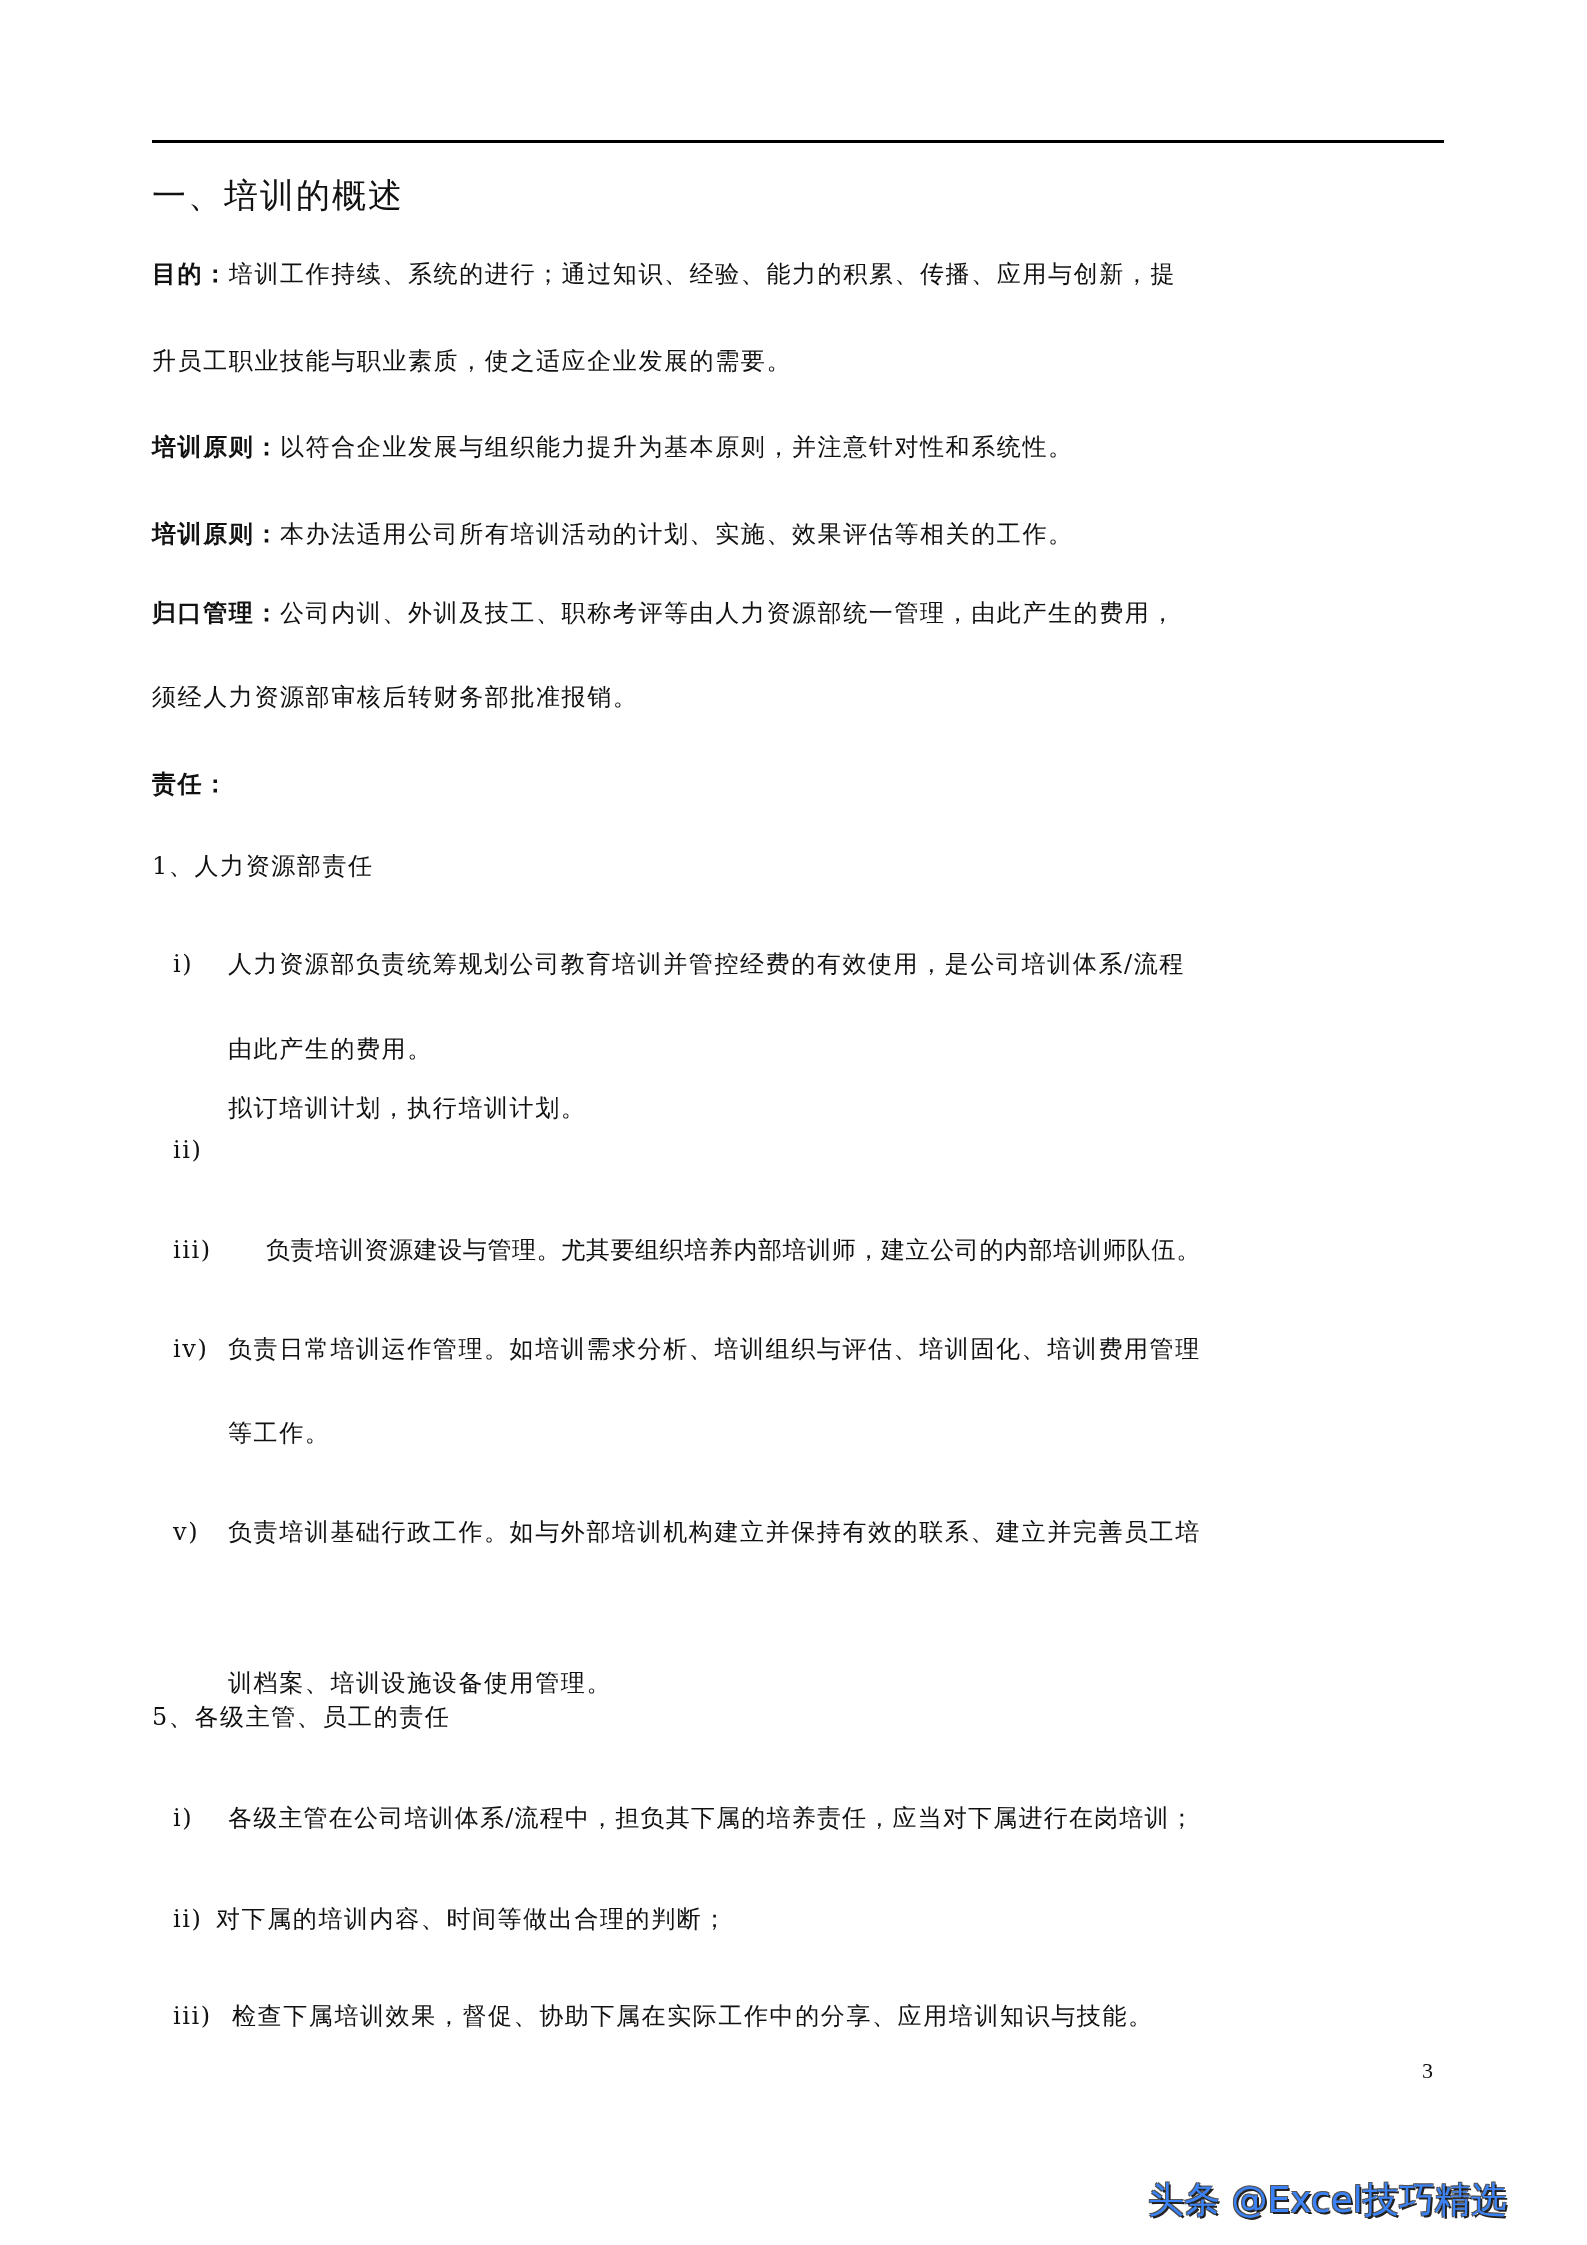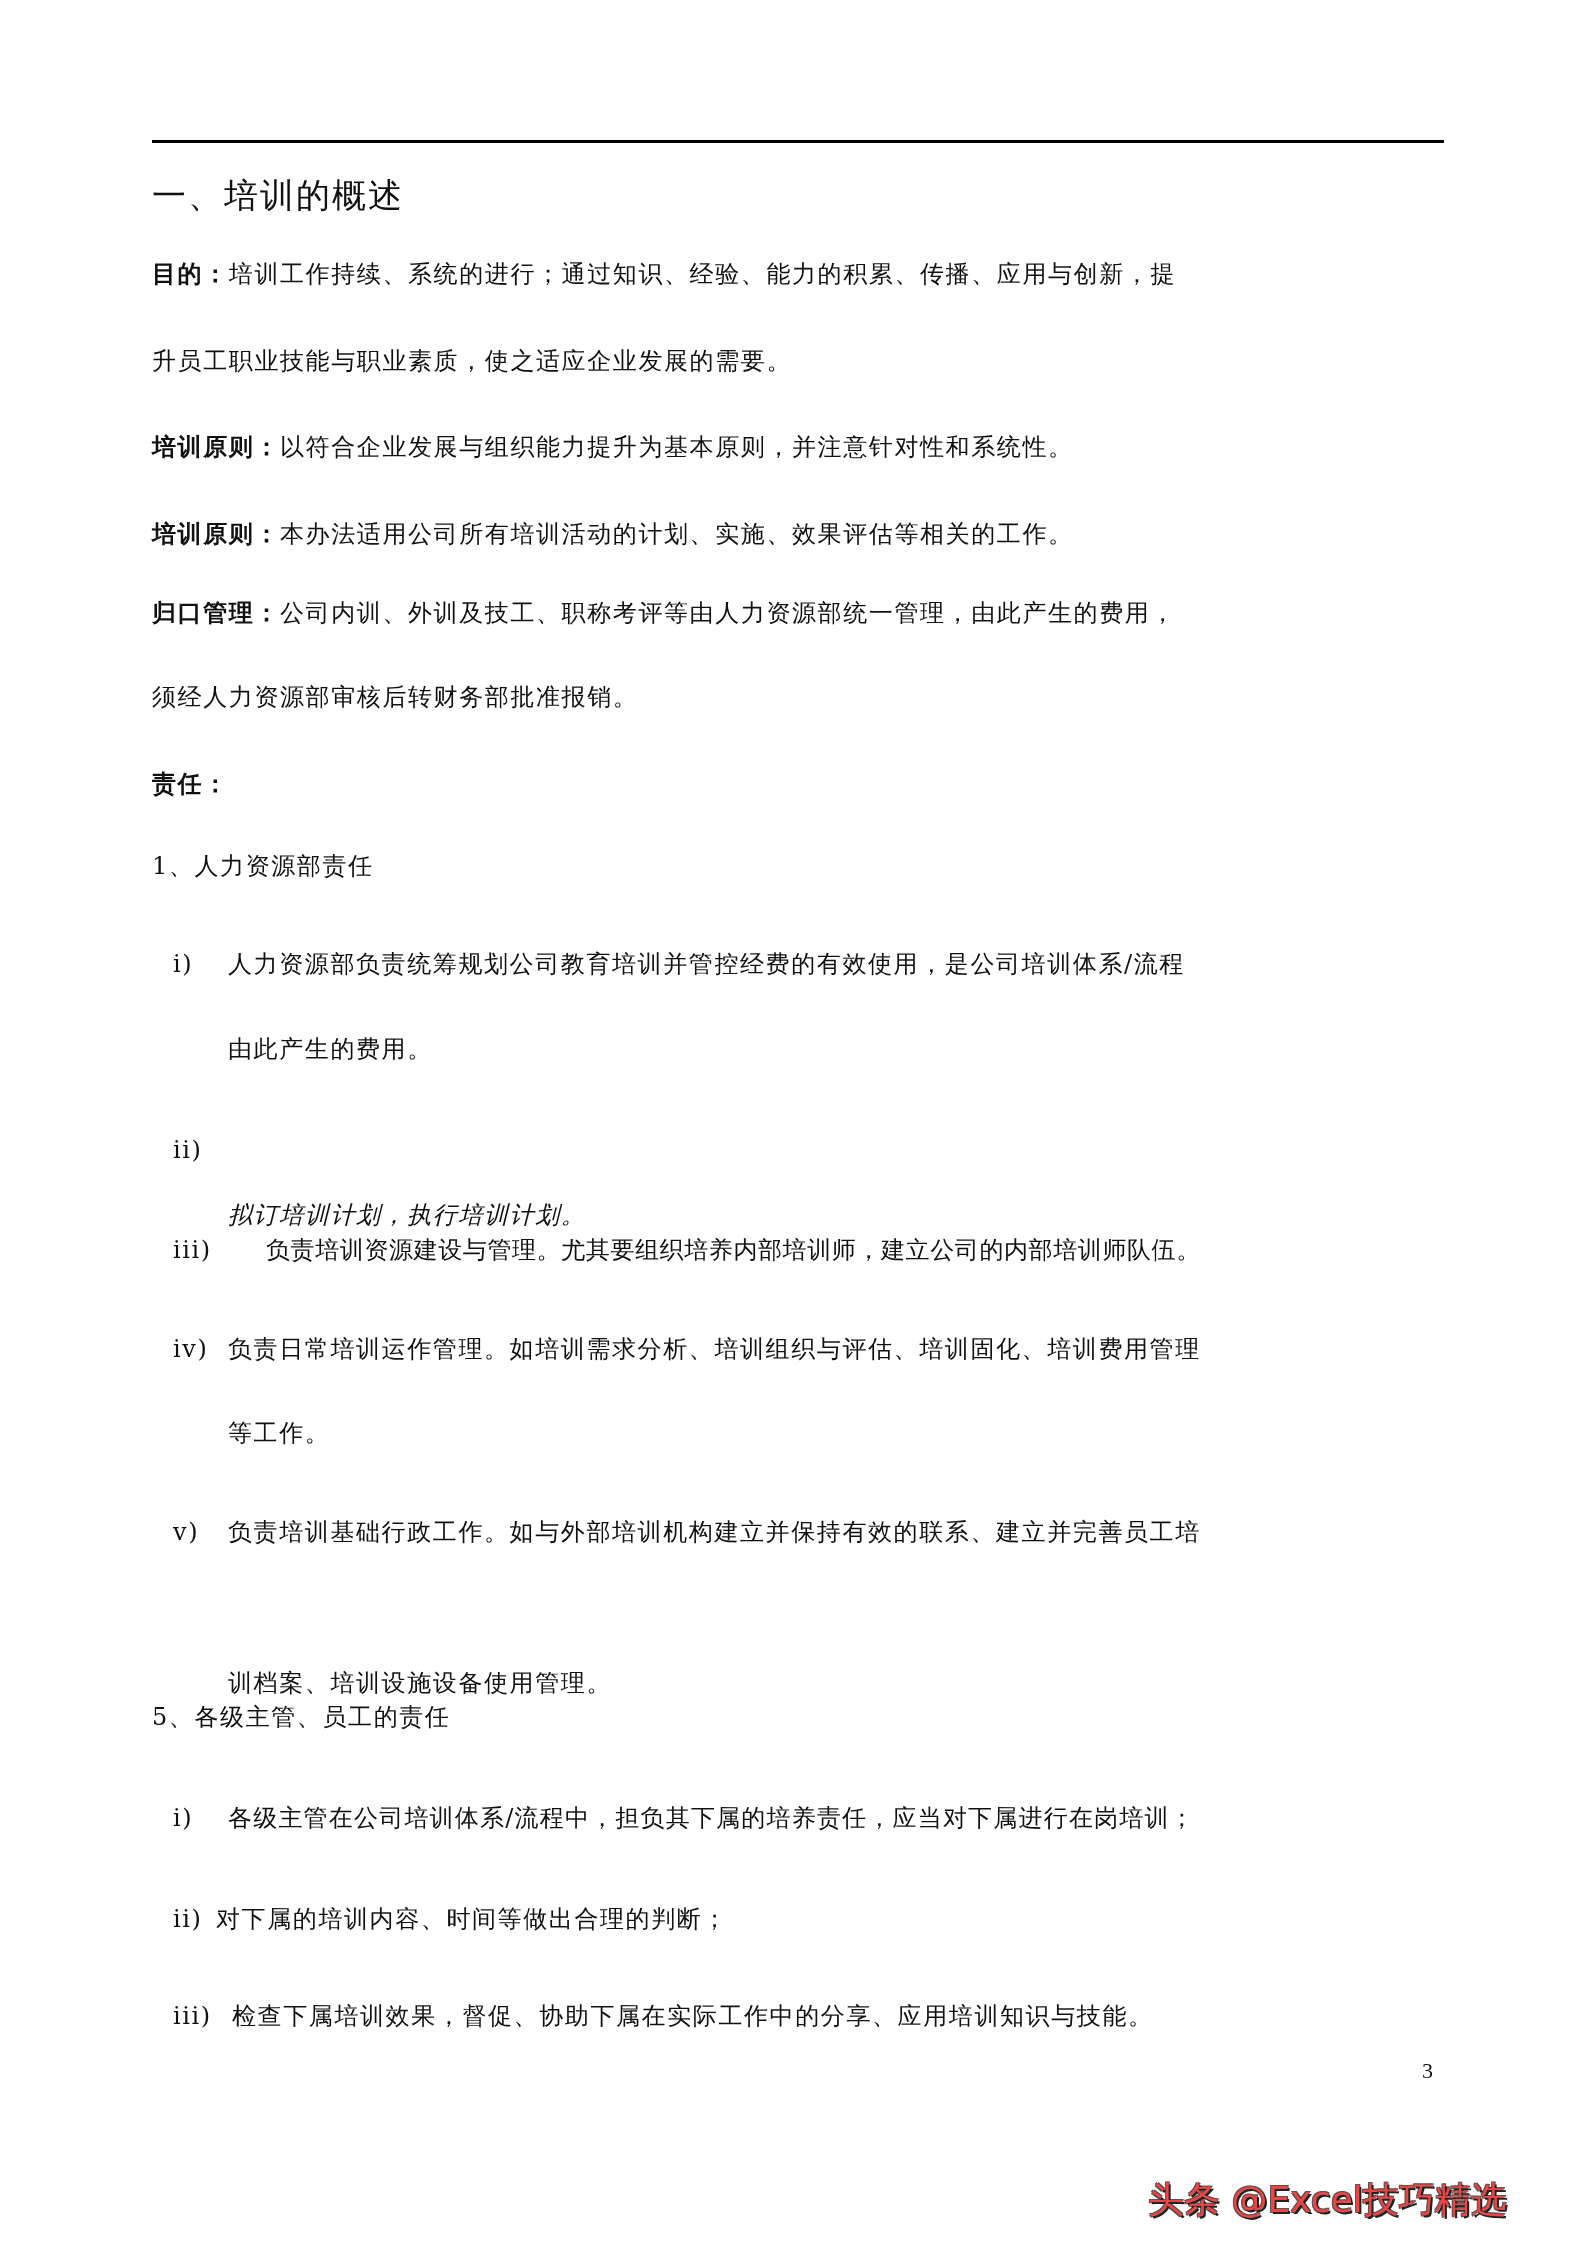--- a/index.html
+++ b/index.html
@@ -8,21 +8,21 @@
     font-family: "DejaVu Serif", "Liberation Serif", serif;
     color: #111111;
   }
   .rule { position: absolute; left: 152px; width: 1292px; top: 140px; height: 3px; background: #000; }
   .line { position: absolute; white-space: nowrap; font-size: 24px; line-height: 34px; letter-spacing: 1.6px; }
   .heading { position: absolute; left: 152px; top: 173px; font-size: 34px; line-height: 44px; letter-spacing: 2px; white-space: nowrap; font-family: "DejaVu Sans", "Liberation Sans", sans-serif; font-weight: 500; }
   .label { font-weight: bold; font-family: "DejaVu Sans", "Liberation Sans", sans-serif; }
   .page-num { position: absolute; left: 1422px; top: 2058px; font-size: 22px; font-family: "Liberation Serif", serif; }
   .watermark {
     position: absolute; left: 1148px; top: 2176px; font-size: 36px; white-space: nowrap;
-    color: #ef4444; font-family: "DejaVu Sans", "Liberation Sans", sans-serif;
+    color: #3b82f6; font-family: "DejaVu Sans", "Liberation Sans", sans-serif;
     text-shadow: 2px 2px 0 #222, -1px -1px 0 #555, 1px -1px 0 #555, -1px 1px 0 #555;
     letter-spacing: 0px;
   }
 </style>
 </head>
 <body>
 
 <div class="rule"></div>
 
 <div class="heading">一、培训的概述</div>
@@ -35,21 +35,21 @@
 <div class="line" style="left:152px; top:680px;"><span>须经人力资源部审核后转财务部批准报销。</span></div>
 <div class="line" style="left:152px; top:767px;"><span class="label">责任：</span></div>
 
 <div class="line" style="left:152px; top:849px;">1、人力资源部责任</div>
 
 <div class="line" style="left:173px; top:947px;">i)</div>
 <div class="line" style="left:228px; top:947px;">人力资源部负责统筹规划公司教育培训并管控经费的有效使用，是公司培训体系/流程</div>
 <div class="line" style="left:228px; top:1032px;">由此产生的费用。</div>
 
 <div class="line" style="left:173px; top:1133px;">ii)</div>
-<div class="line" style="left:228px; top:1198px;font-style:italic;">拟订培训计划，执行培训计划。</div>
+<div class="line" style="left:228px; top:1091px;">拟订培训计划，执行培训计划。</div>
 
 <div class="line" style="left:173px; top:1233px;">iii)</div>
 <div class="line" style="left:266px; top:1233px; letter-spacing:0.6px;">负责培训资源建设与管理。尤其要组织培养内部培训师，建立公司的内部培训师队伍。</div>
 
 <div class="line" style="left:173px; top:1332px;">iv)</div>
 <div class="line" style="left:228px; top:1332px;">负责日常培训运作管理。如培训需求分析、培训组织与评估、培训固化、培训费用管理</div>
 <div class="line" style="left:228px; top:1416px;">等工作。</div>
 
 <div class="line" style="left:173px; top:1515px;">v)</div>
 <div class="line" style="left:228px; top:1515px;">负责培训基础行政工作。如与外部培训机构建立并保持有效的联系、建立并完善员工培</div>

